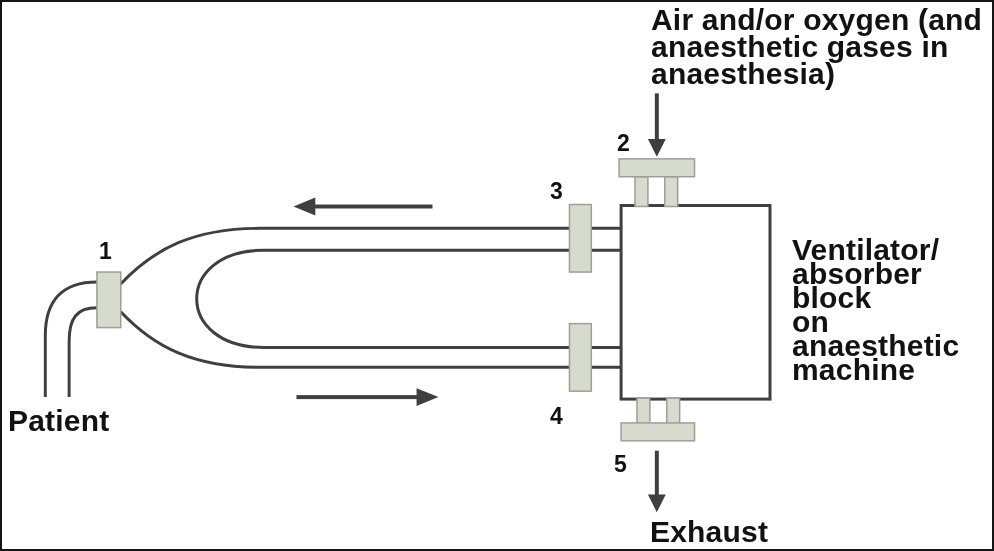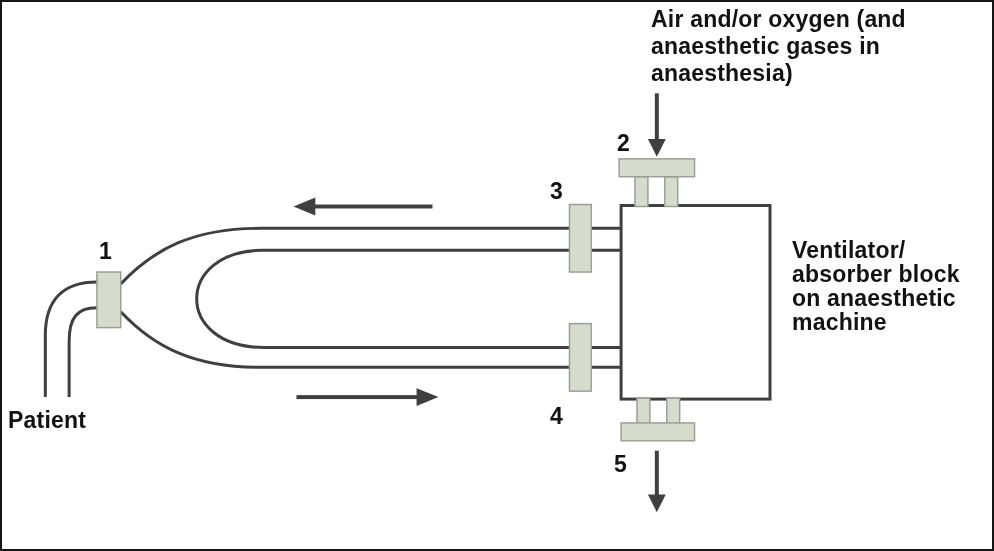--- a/index.html
+++ b/index.html
@@ -9,21 +9,21 @@
     background:#ffffff;
     border:2px solid #151515;
     box-sizing:border-box;
     overflow:hidden;
     font-family:"Liberation Sans", sans-serif;
   }
   .stage svg{position:absolute;left:0;top:0;width:100%;height:100%;}
   .lbl{
     position:absolute;
     color:#121212;
-    font-size:23px;
+    font-size:30px;
     font-weight:600;
     line-height:27px;
     white-space:pre-line;
     letter-spacing:0.2px;
   }
   .lbl.num{font-size:23px;}
   .lbl.vent{line-height:24px;}
 </style>
 </head>
 <body>
@@ -92,20 +92,21 @@
 anaesthetic gases in
 anaesthesia)</div>
 
   <div class="lbl vent" style="left:790px; top:236px; width:200px;">Ventilator/
 absorber block
 on anaesthetic
 machine</div>
 
   <div class="lbl" style="left:6px; top:405px;">Patient</div>
 
+  <div class="lbl" style="left:648px; top:516px;">Exhaust</div>
 
   <div class="lbl num" style="left:97px; top:236px;">1</div>
 
   <div class="lbl num" style="left:615px; top:128px;">2</div>
 
   <div class="lbl num" style="left:548px; top:176px;">3</div>
 
   <div class="lbl num" style="left:548px; top:401px;">4</div>
 
   <div class="lbl num" style="left:612px; top:449px;">5</div>

